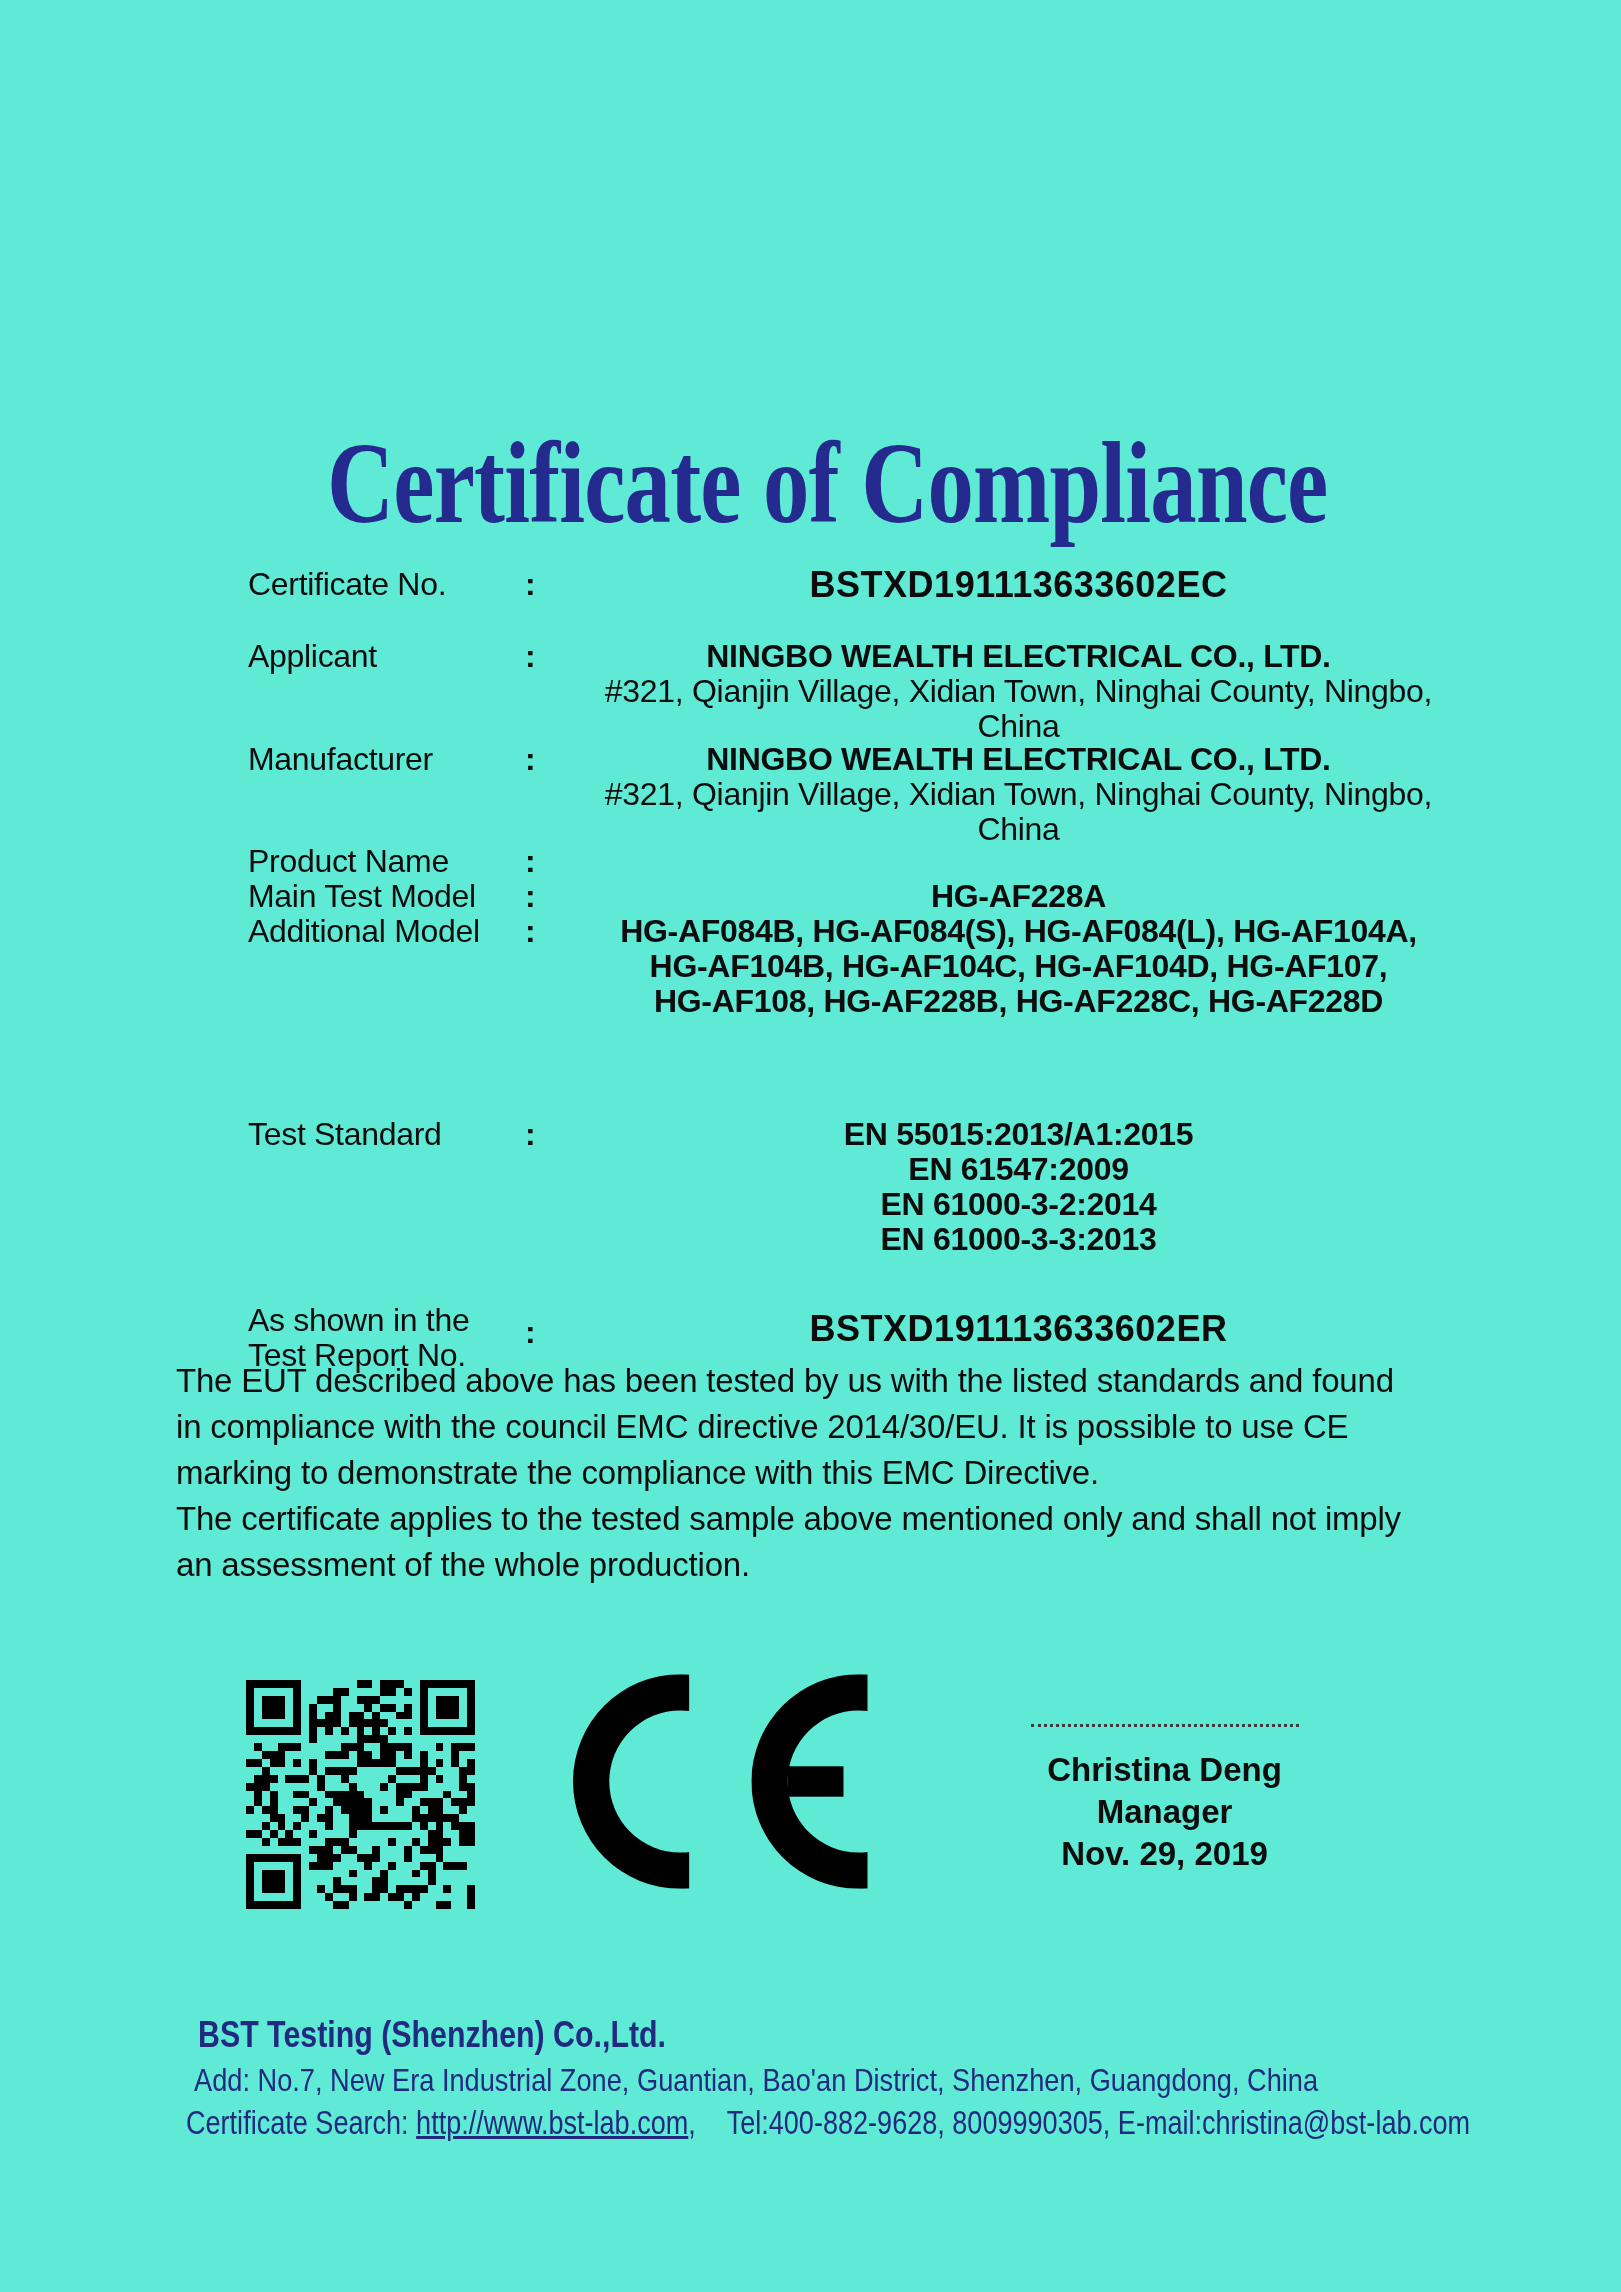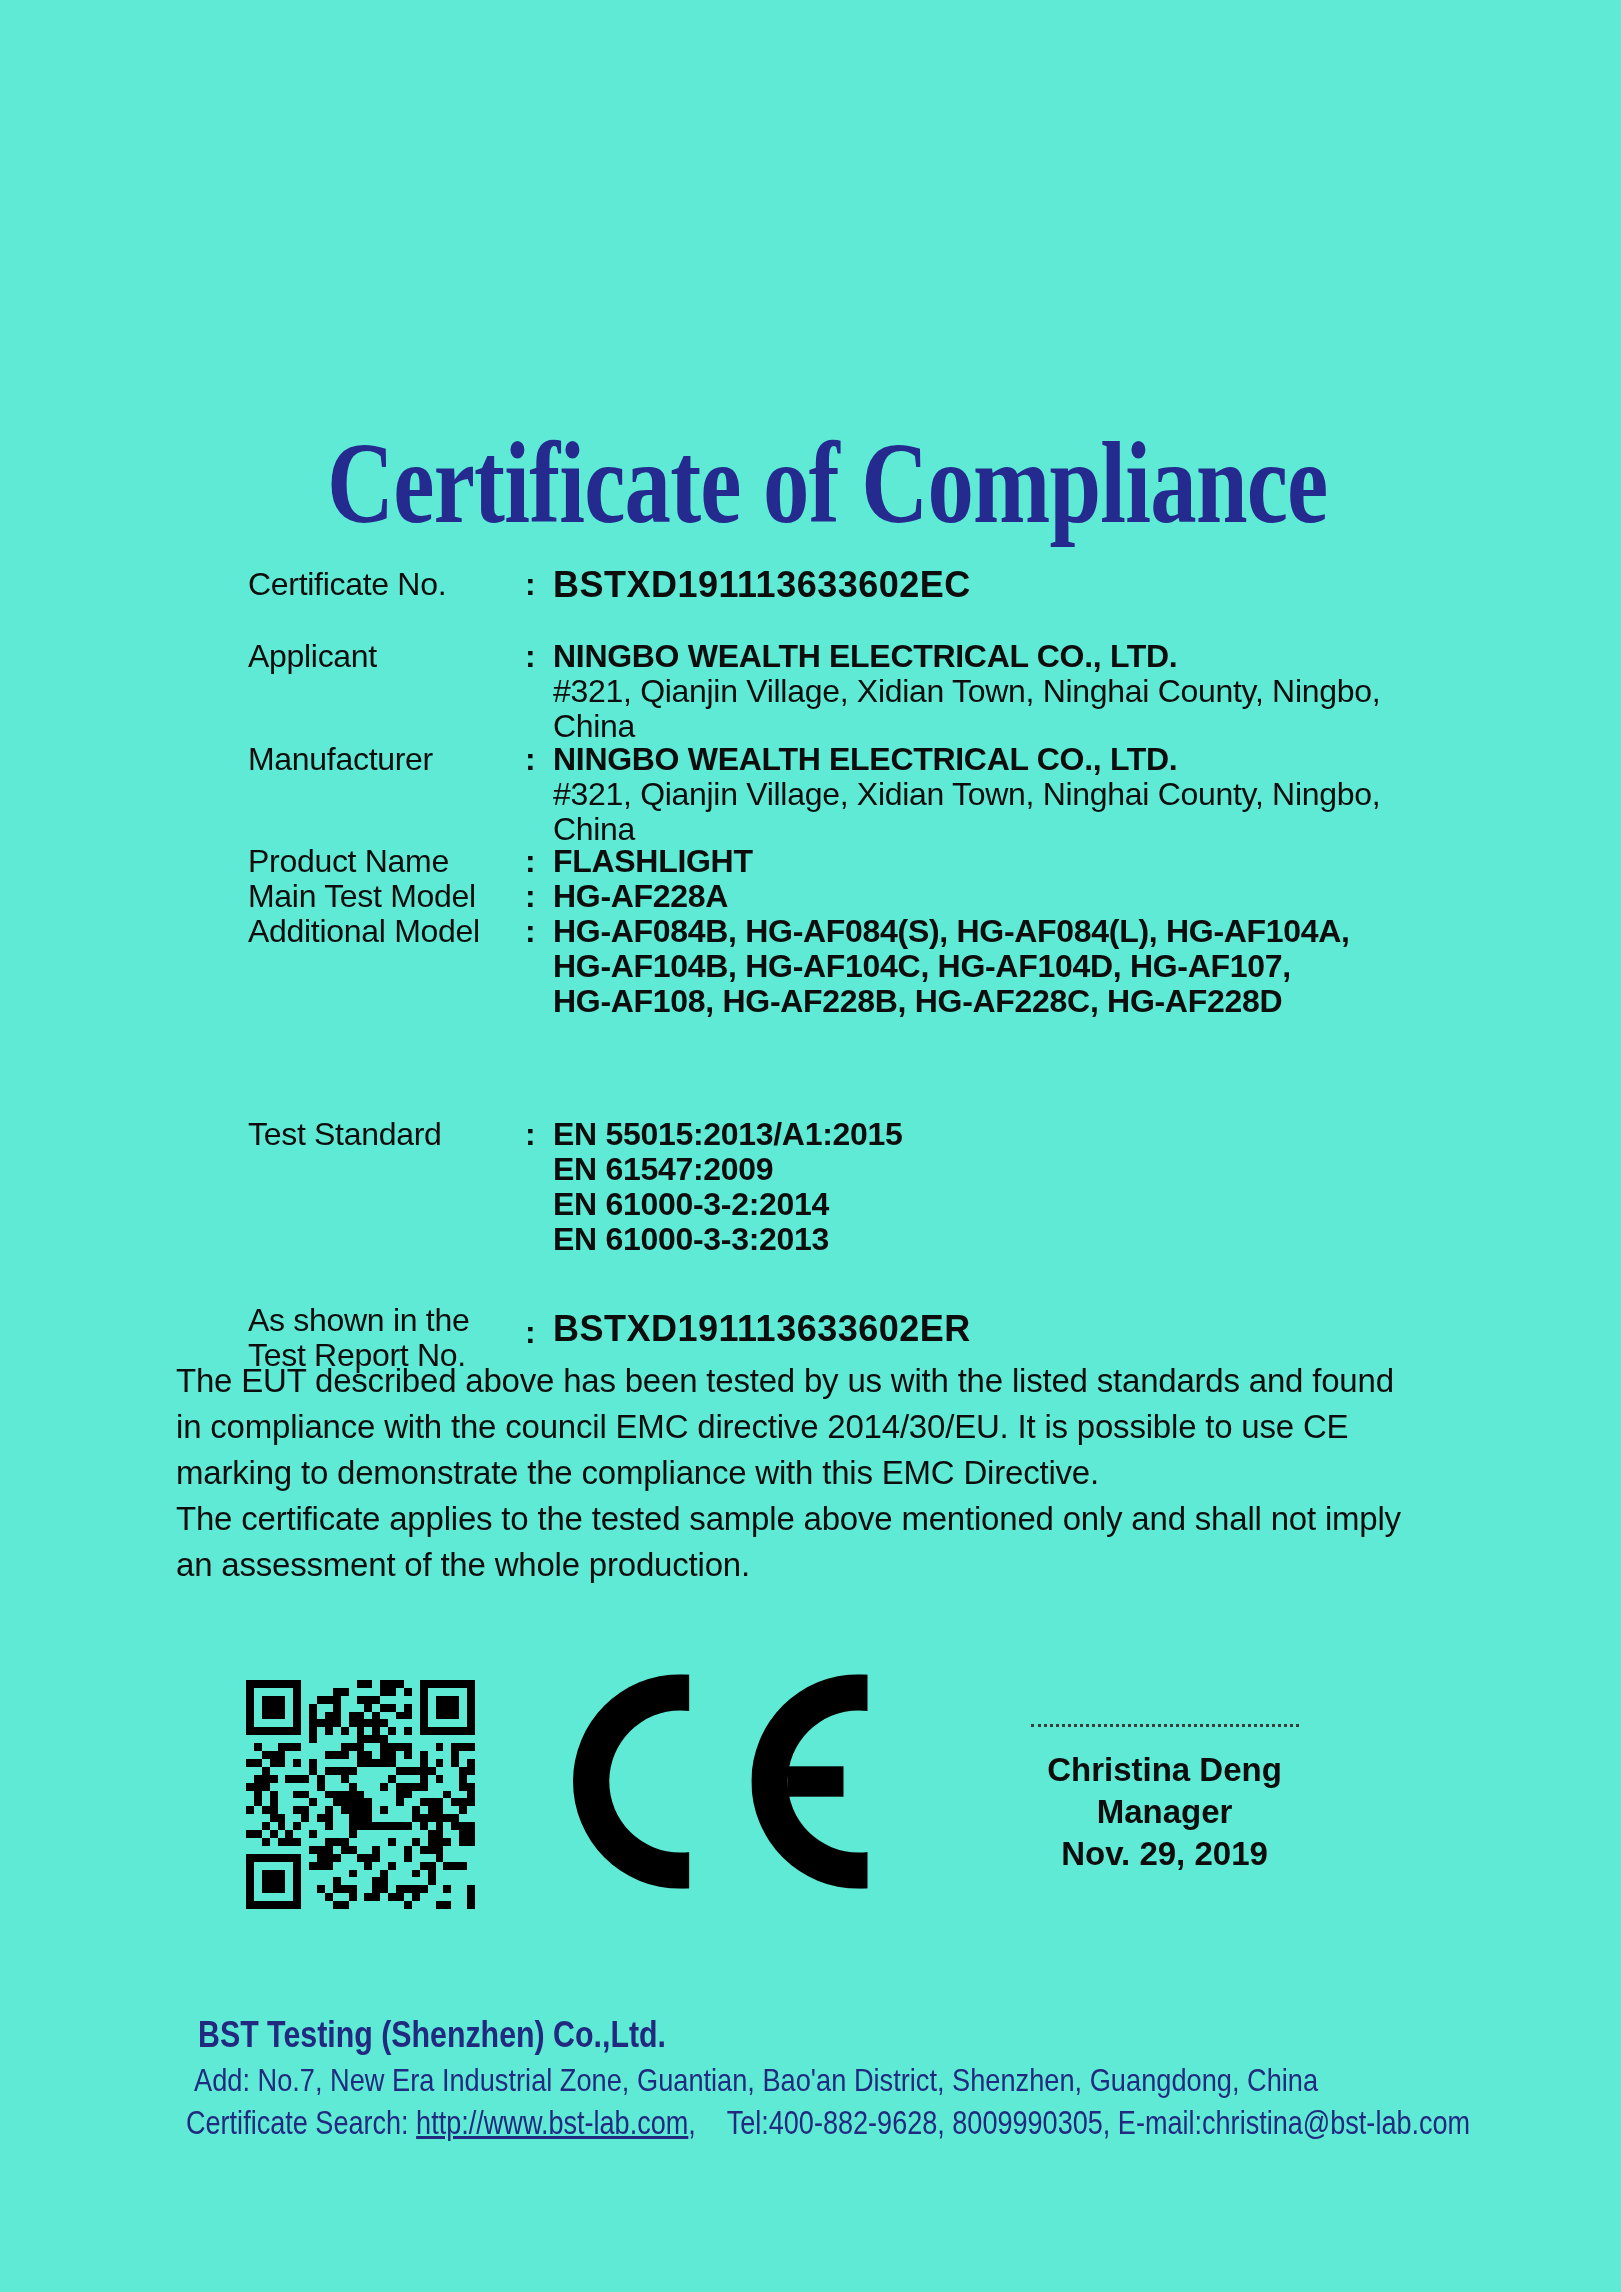--- a/index.html
+++ b/index.html
@@ -7,21 +7,21 @@
         font-family:"Liberation Sans",sans-serif;color:#0d0d0d;padding-left:34px;}
   
   .title{position:absolute;top:420px;left:0;right:0;text-align:center;white-space:nowrap;}
   .title .tx{display:inline-block;transform:scaleX(0.80);transform-origin:center top;
         font-family:"Liberation Serif",serif;font-weight:bold;font-size:116px;line-height:1.1;
         color:#242a8e;letter-spacing:-1px;}
   
   .row{position:absolute;left:248px;display:flex;align-items:flex-start;}
   .lbl{width:277px;font-weight:normal;font-size:32px;line-height:35px;letter-spacing:-0.3px;}
   .col{width:28px;font-weight:bold;font-size:32px;line-height:35px;}
-  .val{width:931px;font-size:32px;line-height:35px;letter-spacing:-0.3px;}
+  .val{width:931px;font-size:32px;line-height:35px;letter-spacing:-0.3px;text-align:center;}
   .vb{font-weight:bold;}
   .vr{font-weight:normal;}
   .bignum{font-weight:bold;font-size:36px;letter-spacing:0.5px;}
   .rep-col{padding-top:11.8px;}
   .rep-val{padding-top:7.8px;}
   
   .statement{position:absolute;left:176px;top:1358px;font-size:33px;line-height:46px;
         letter-spacing:-0.2px;white-space:nowrap;}
   
   .qr{position:absolute;left:246px;top:1677px;width:229px;height:235px;}
@@ -73,21 +73,20 @@
     <div class="val">
       <div class="vb">NINGBO WEALTH ELECTRICAL CO., LTD.</div>
       <div class="vr">#321, Qianjin Village, Xidian Town, Ninghai County, Ningbo,</div>
       <div class="vr">China</div>
     </div>
   </div>
 
   <div class="row" style="top:844px">
     <div class="lbl">Product Name</div>
     <div class="col">:</div>
-    <div class="val"><span class="vb">FLASHLIGHT</span></div>
   </div>
 
   <div class="row" style="top:879px">
     <div class="lbl">Main Test Model</div>
     <div class="col">:</div>
     <div class="val"><span class="vb">HG-AF228A</span></div>
   </div>
 
   <div class="row" style="top:914px">
     <div class="lbl">Additional Model</div>

